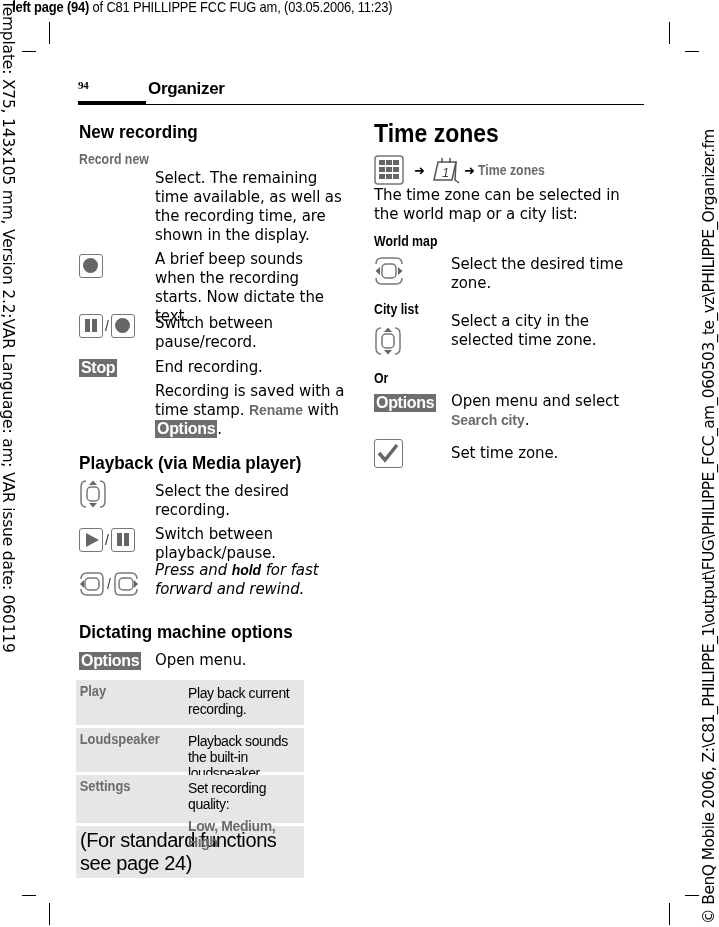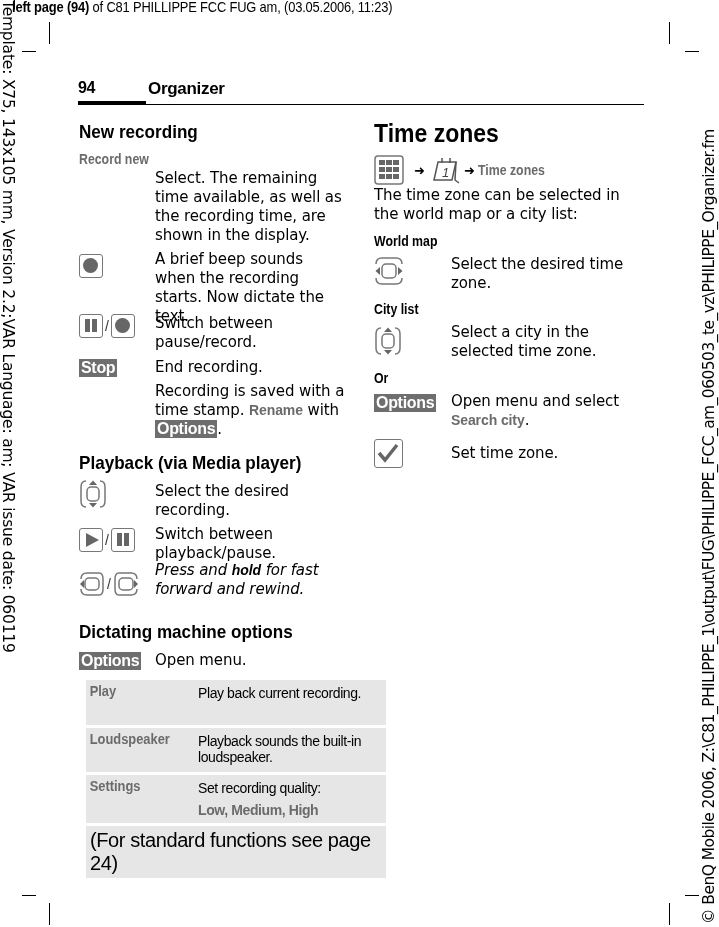--- a/index.html
+++ b/index.html
@@ -6,41 +6,41 @@
   body { width:719px; height:927px; position:relative; background:#fff; overflow:hidden;
          font-family:"DejaVu Sans", sans-serif; color:#000; }
   .cond { font-family:"Liberation Sans", sans-serif; letter-spacing:-0.3px; }
   .abs { position:absolute; }
   .topline { left:12px; top:-2px; font-size:15px; white-space:nowrap; font-family:"Liberation Sans", sans-serif; transform:scaleX(0.86); transform-origin:left top; letter-spacing:-0.2px; }
   .topline b { font-weight:bold; }
   .crop-v { width:1px; height:22px; background:#000; }
   .crop-h { width:14px; height:1px; background:#000; }
   .side-left { left:-1px; top:110px; width:20px; height:700px; }
   .side-left span { position:absolute; left:0; top:0; transform-origin:left top; transform:rotate(90deg) translate(0,-18px); white-space:nowrap; font-size:15.5px; font-family:"DejaVu Sans", sans-serif; letter-spacing:-0.2px; }
-  .hdr-num { left:78px; top:79px; font-size:16px; font-weight:bold; }
+  .hdr-num { left:78px; top:79px; font-size:11px; font-weight:bold;font-family:Liberation Serif, serif; }
   .hdr-title { left:148px; top:79px; font-size:17px; font-weight:bold; }
   .hdr-thick { left:78px; top:101px; width:68px; height:4px; background:#000; }
   .hdr-rule { left:146px; top:104px; width:498px; height:1px; background:#000; }
   .h2 { font-size:19px; font-weight:bold; font-family:"Liberation Sans", sans-serif; transform:scaleX(0.9); transform-origin:left top; white-space:nowrap; }
   .h1 { font-size:25px; font-weight:bold; font-family:"Liberation Sans", sans-serif; transform:scaleX(0.92); transform-origin:left top; white-space:nowrap; }
   .sub { font-size:14px; font-weight:bold; font-family:"Liberation Sans", sans-serif; transform:scaleX(0.88); transform-origin:left top; white-space:nowrap; }
   .sub.gray { color:#6b6b6b; }
   .body { font-size:15px; line-height:19px; letter-spacing:-0.1px; }
   .kw { color:#6b6b6b; font-weight:bold; font-family:"Liberation Sans", sans-serif; font-size:14px; }
   .bold { font-weight:bold; font-family:"Liberation Sans", sans-serif; font-size:14px; }
   .softkey { display:inline-block; background:#6e6e6e; color:#fff; font-weight:bold; font-family:"Liberation Sans", sans-serif; font-size:16px; padding:0 2px; line-height:18px; letter-spacing:-0.3px; }
   .icobox { display:inline-block; width:24px; height:24px; border:1.5px solid #777; border-radius:3px; box-sizing:border-box; position:relative; vertical-align:middle; background:#fff; }
   .dot { position:absolute; left:3px; top:3px; width:15px; height:15px; border-radius:50%; background:#666; }
   .pause::before, .pause::after { content:""; position:absolute; top:4px; width:5px; height:13px; background:#666; }
   .pause::before { left:5px; } .pause::after { left:12px; }
   .play::before { content:""; position:absolute; left:6px; top:4px; border-left:13px solid #666; border-top:7px solid transparent; border-bottom:7px solid transparent; }
   .check svg { position:absolute; left:1px; top:2px; }
   .slash { font-size:14px; color:#333; margin:0 2px; vertical-align:middle; font-family:"Liberation Sans", sans-serif; }
   .nav { display:inline-block; vertical-align:middle; }
-  .table { left:86px; top:680px; width:300px; }
+  .table { left:76px; top:680px; width:228px; }
   .trow { background:#e6e6e6; margin-bottom:3px; position:relative; display:flex; font-family:"Liberation Sans", sans-serif; }
   .tcell1 { width:108px; padding:3px 4px; box-sizing:border-box; font-weight:bold; color:#6b6b6b; font-size:14px; transform:scaleX(0.92); transform-origin:left top; }
   .tcell2 { flex:1; padding:5px 4px 4px 4px; font-size:14px; line-height:16px; letter-spacing:-0.4px; }
   .tfoot { background:#e6e6e6; padding:3px 4px; font-size:20px; font-family:"Liberation Sans", sans-serif; letter-spacing:-0.4px; }
 </style>
 </head>
 <body>
 
 <div class="abs topline"><b>left page (94)</b><span> of C81 PHILLIPPE FCC FUG am, (03.05.2006, 11:23)</span></div>
 
@@ -178,21 +178,21 @@
 <div class="abs sub" style="left:374px;top:301px;">City list</div>
 <div class="abs" style="left:374px;top:326px;">
   <svg width="28" height="30" viewBox="0 0 28 30">
     <path d="M7 2 Q2 2 2 8 L2 22 Q2 28 7 28" fill="none" stroke="#777" stroke-width="1.5"></path>
     <path d="M21 2 Q26 2 26 8 L26 22 Q26 28 21 28" fill="none" stroke="#777" stroke-width="1.5"></path>
     <rect x="8" y="8" width="12" height="14" rx="4" fill="none" stroke="#777" stroke-width="1.5"></rect>
     <path d="M10 6 L14 1.5 L18 6 Z" fill="#666"></path>
       <path d="M10 24 L14 28.5 L18 24 Z" fill="#666"></path>
   </svg>
 </div>
-<div class="abs body" style="left:451px;top:323px;width:190px;">Select a city in the selected time zone.</div>
+<div class="abs body" style="left:451px;top:312px;width:190px;">Select a city in the selected time zone.</div>
 
 <div class="abs sub" style="left:374px;top:370px;">Or</div>
 <div class="abs" style="left:374px;top:393px;"><span class="softkey">Options</span></div>
 <div class="abs body" style="left:451px;top:392px;width:190px;"><span>Open menu and select </span><span class="kw">Search city</span><span>.</span></div>
 
 <div class="abs" style="left:374px;top:439px;">
   <span class="icobox check" style="width:29px;height:29px;">
     <svg width="24" height="22" viewBox="0 0 24 22">
         <path d="M3 11 L9 18 L21 3" fill="none" stroke="#666" stroke-width="3.5"></path>
       </svg>

